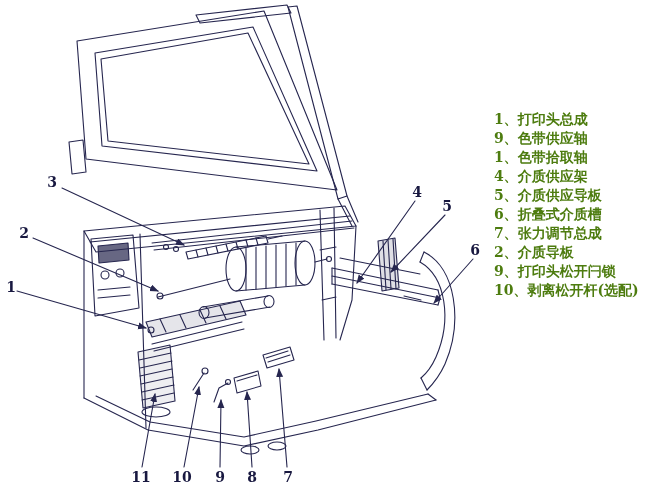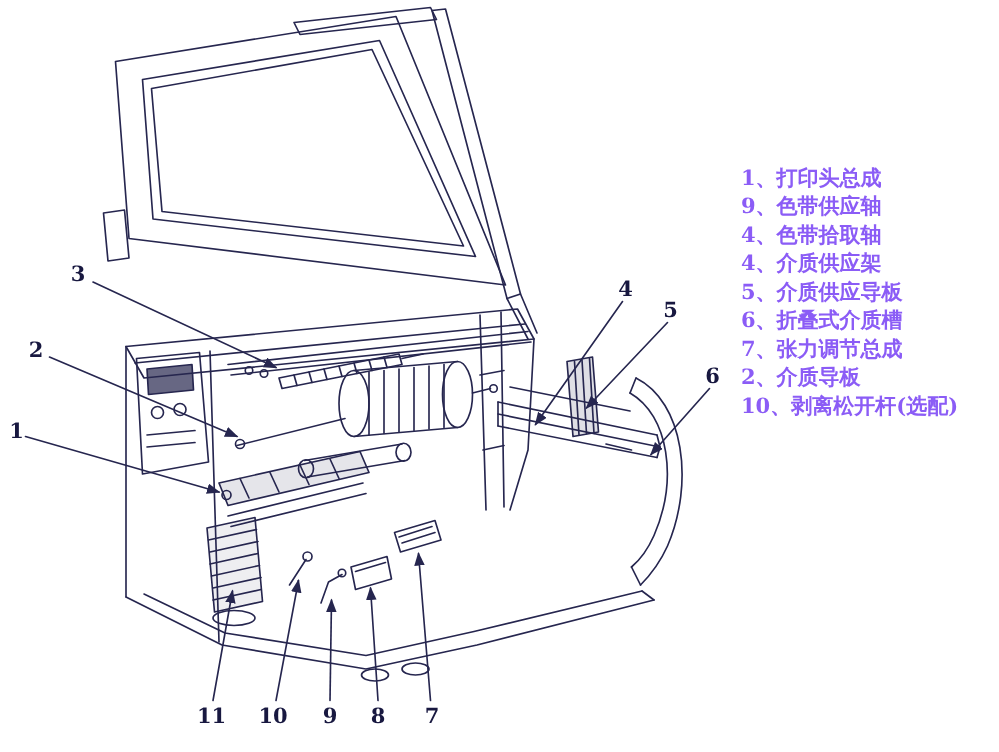--- a/index.html
+++ b/index.html
@@ -18,21 +18,21 @@
   .stage svg {
     position: absolute;
     left: 0;
     top: 0;
   }
   .legend {
     position: absolute;
     left: 494px;
     top: 110px;
     width: 170px;
-    color: #8b5cf6;
+    color: #4d7c0f;
     font-family: "DejaVu Serif", "Liberation Serif", serif;
     font-size: 14px;
     font-weight: bold;
     line-height: 19px;
     white-space: nowrap;
   }
   .legend .legend-line { height: 19px; }
   .callout-num {
     font-family: "DejaVu Serif", "Liberation Serif", serif;
     font-size: 14px;
@@ -229,22 +229,23 @@
       <text class="callout-num" x="252" y="482">8</text>
       <text class="callout-num" x="220" y="482">9</text>
       <text class="callout-num" x="182" y="482">10</text>
       <text class="callout-num" x="141" y="482">11</text>
     </g>
   </svg>
 
   <div class="legend">
     <div class="legend-line">1、打印头总成</div>
     <div class="legend-line">9、色带供应轴</div>
-    <div class="legend-line">4、色带拾取轴</div>
+    <div class="legend-line">1、色带拾取轴</div>
     <div class="legend-line">4、介质供应架</div>
     <div class="legend-line">5、介质供应导板</div>
     <div class="legend-line">6、折叠式介质槽</div>
     <div class="legend-line">7、张力调节总成</div>
     <div class="legend-line">2、介质导板</div>
+    <div class="legend-line">9、打印头松开闩锁</div>
     <div class="legend-line">10、剥离松开杆(选配)</div>
   </div>
 
 </div>
 
 </body></html>

